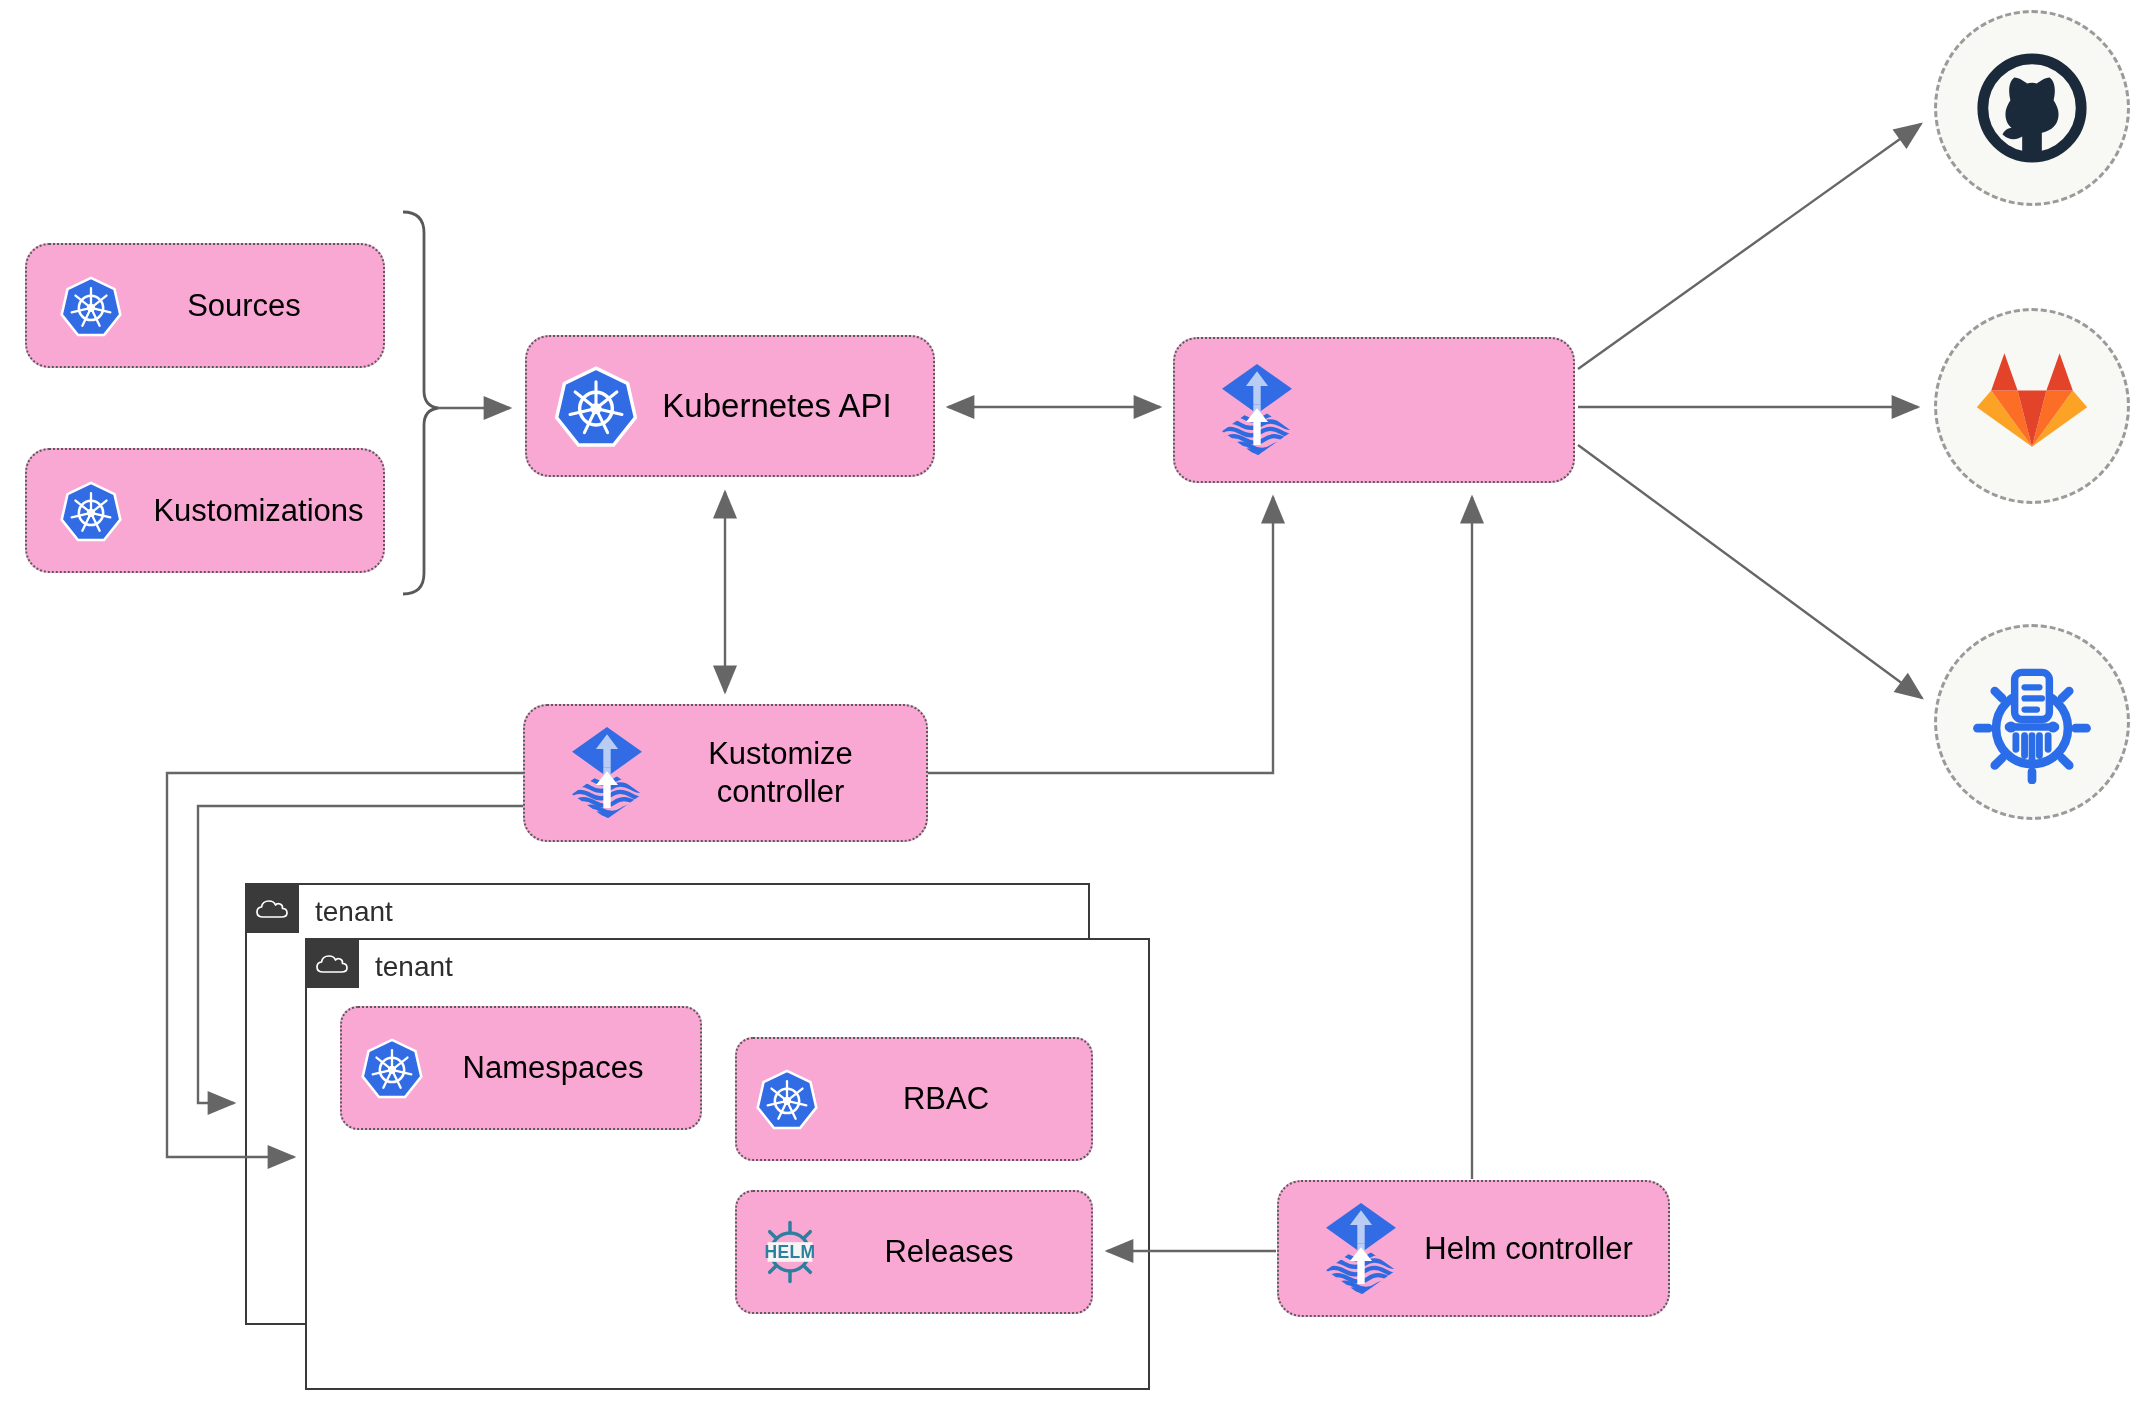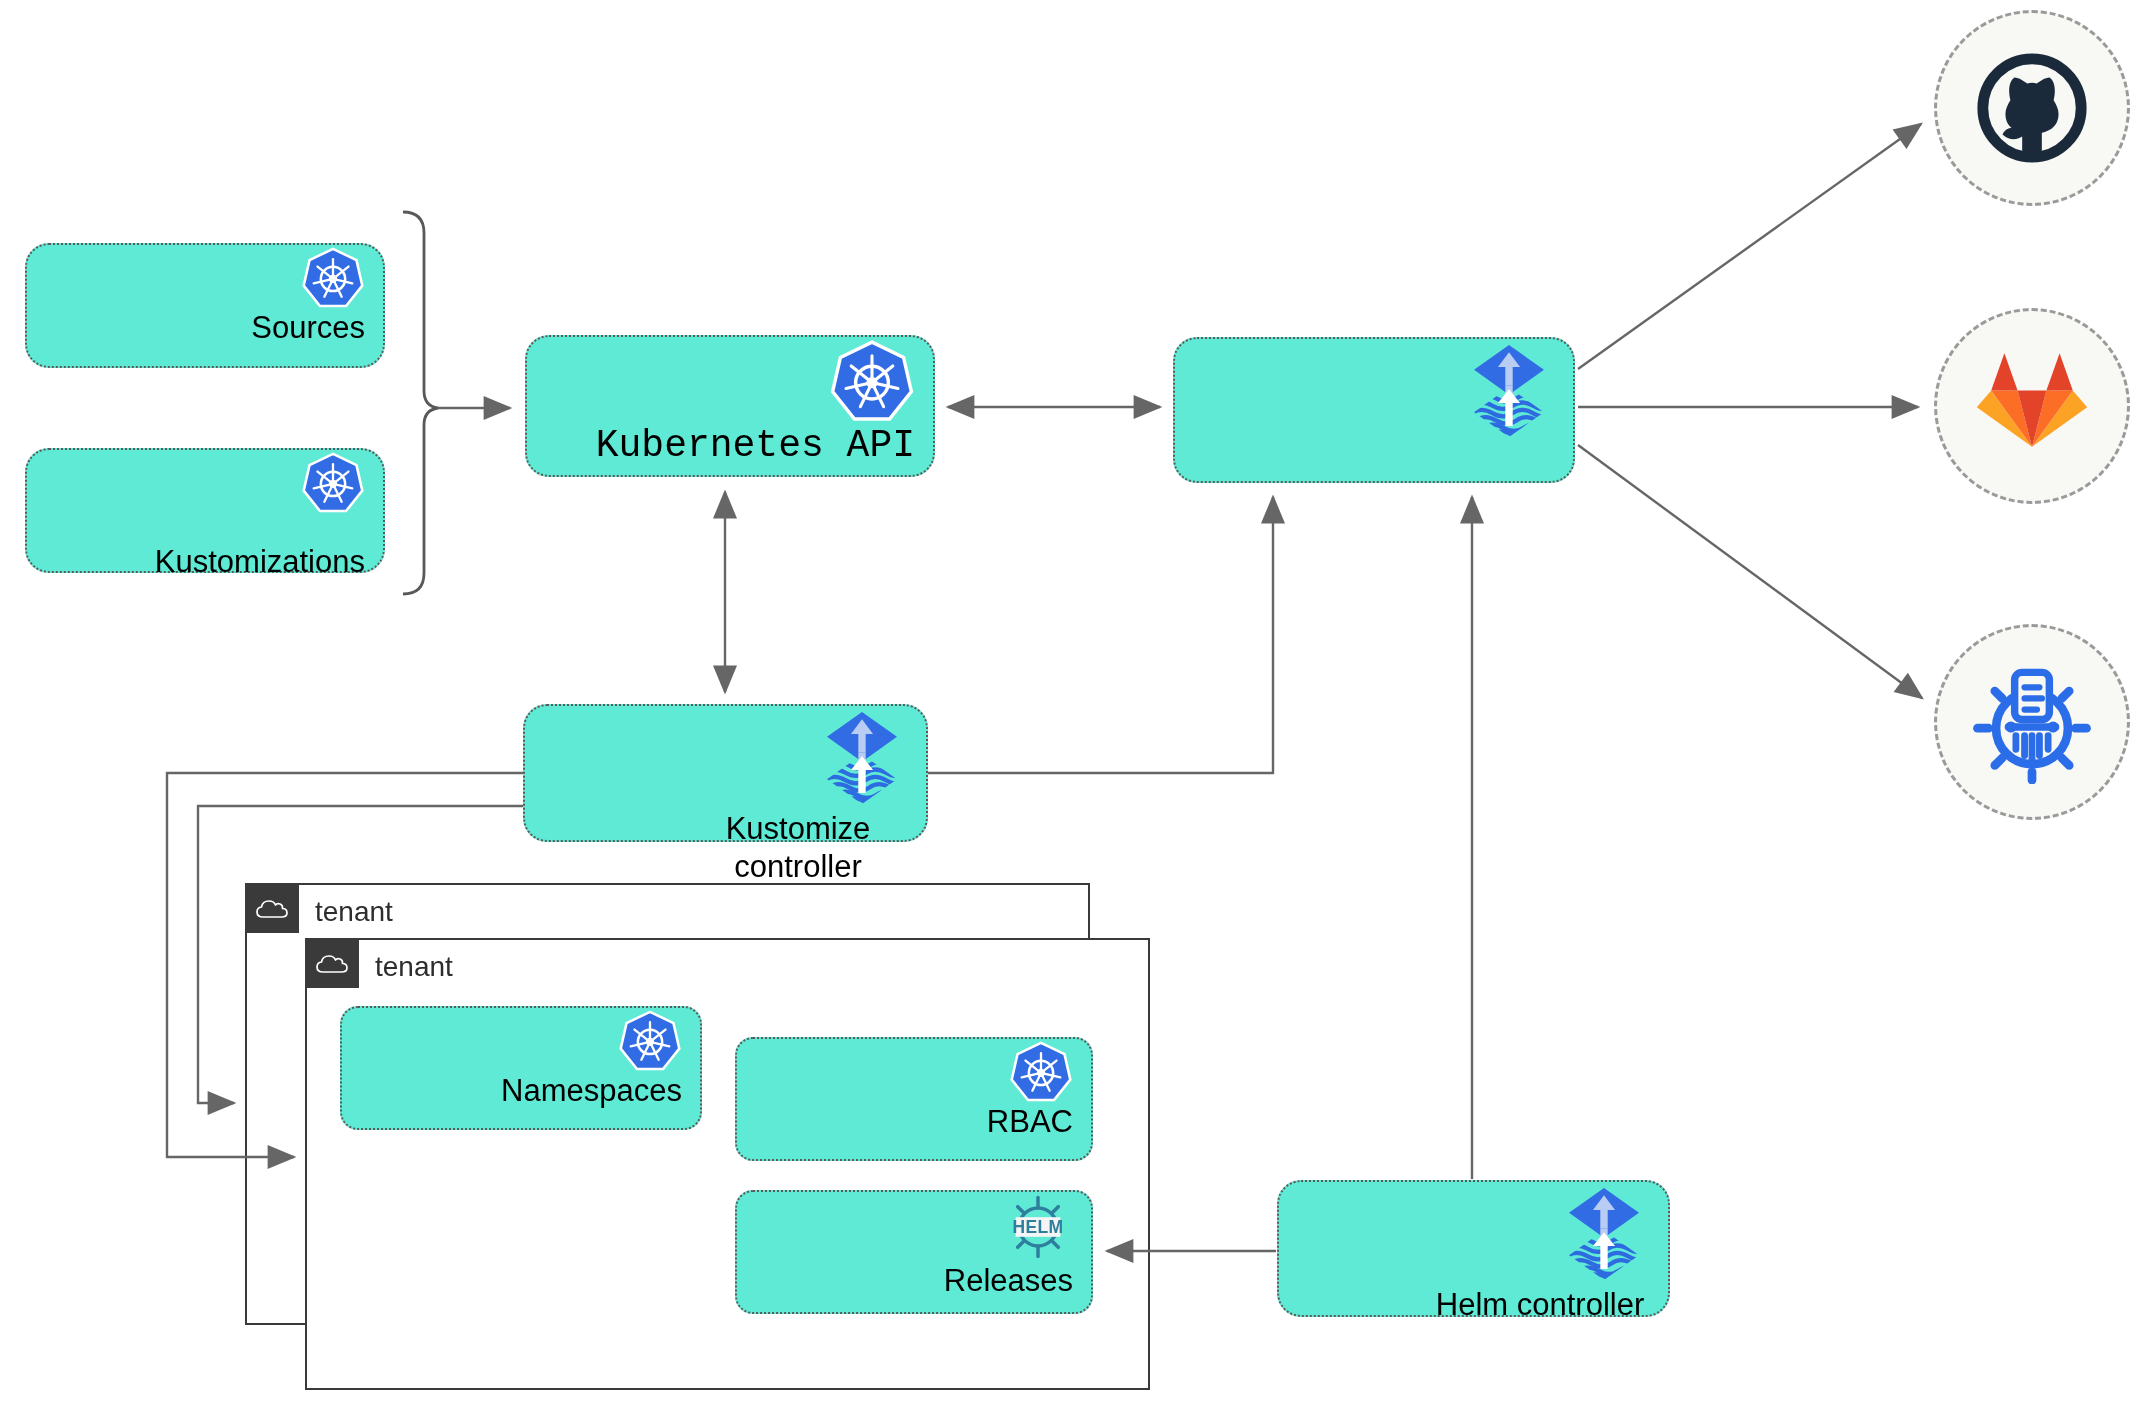--- a/index.html
+++ b/index.html
@@ -1,22 +1,22 @@
 <!DOCTYPE html>
 <html><head>
 <meta charset="utf-8">
 <style>
   html,body{margin:0;padding:0;background:#ffffff;}
   .canvas{position:relative;width:2144px;height:1407px;background:#ffffff;overflow:hidden;
           font-family:"Liberation Sans",sans-serif;}
 
   
-  .node{position:absolute;box-sizing:border-box;background:#5eead4;
+  .node{position:absolute;box-sizing:border-box;background:#f9a8d4;
         border:2.5px dotted #5a5a5a;border-radius:24px;
-        display:flex;align-items:flex-end;padding:0 18px;flex-direction:column;}
+        display:flex;align-items:center;padding:0 18px;}
   .node .label{flex:1;text-align:center;font-size:31px;color:#000;line-height:1.22;}
   .node .icon{flex:0 0 auto;display:flex;align-items:center;justify-content:center;}
   .ctrl .label{font-size:31px;}
   .ctrl .label span{display:inline-block;width:220px;}
 
   
   .tenant{position:absolute;box-sizing:border-box;background:#ffffff;border:2.5px solid #3a3a3a;}
   .tenant-tab{position:absolute;left:-2.5px;top:-2.5px;width:54px;height:50px;background:#3a3a3a;
               display:flex;align-items:center;justify-content:center;}
   .tenant-label{position:absolute;left:68px;top:11px;font-size:28px;color:#2d2d2d;}
@@ -161,21 +161,21 @@
             <line x1="50" y1="53" x2="74.2" y2="33.7"></line>
           <line x1="50" y1="53" x2="80.2" y2="59.9"></line>
             <line x1="50" y1="53" x2="63.5" y2="80.9"></line>
           <line x1="50" y1="53" x2="36.5" y2="80.9"></line>
             <line x1="50" y1="53" x2="19.8" y2="59.9"></line>
           <line x1="50" y1="53" x2="25.8" y2="33.7"></line>
         </g>
         <circle cx="50" cy="53" r="6.5" fill="#ffffff"></circle>
       </svg>
     </span>
-    <span class="label" style="font-size:38px;font-family:Liberation Mono, monospace;">Kubernetes API</span>
+    <span class="label" style="font-size:33px;">Kubernetes API</span>
   </div>
 
   <div class="node ctrl" style="left:1173px;top:337px;width:402px;height:146px;">
     <span class="icon" style="margin-left:18px;">
       <svg width="92" height="104" viewBox="0 0 100 100">
         <defs>
             <clipPath id="fluxdia1">
               <polygon points="50,46 88,73 50,100 12,73"></polygon>
             </clipPath>
           </defs>

